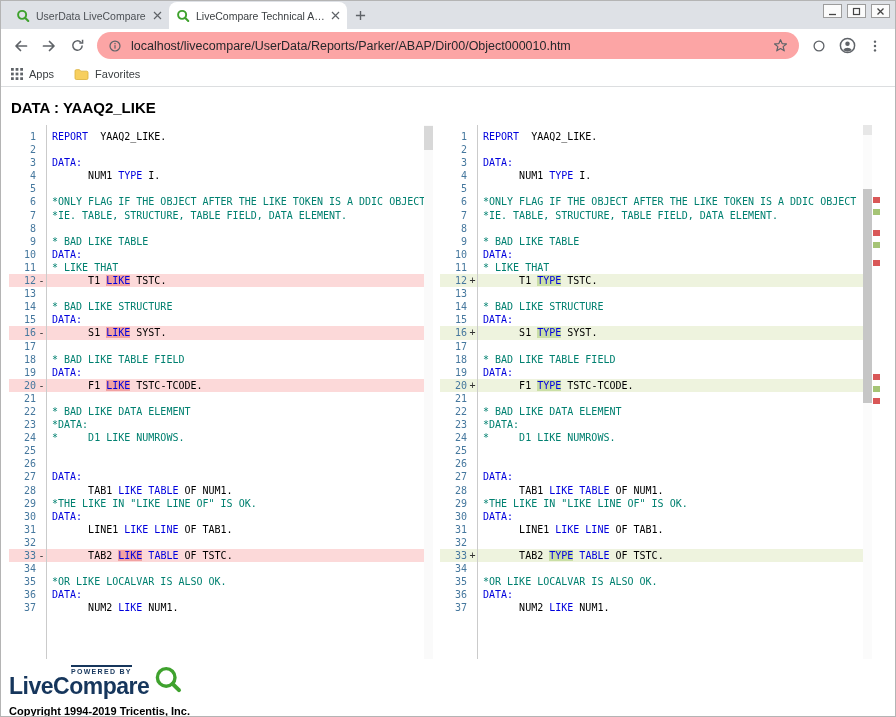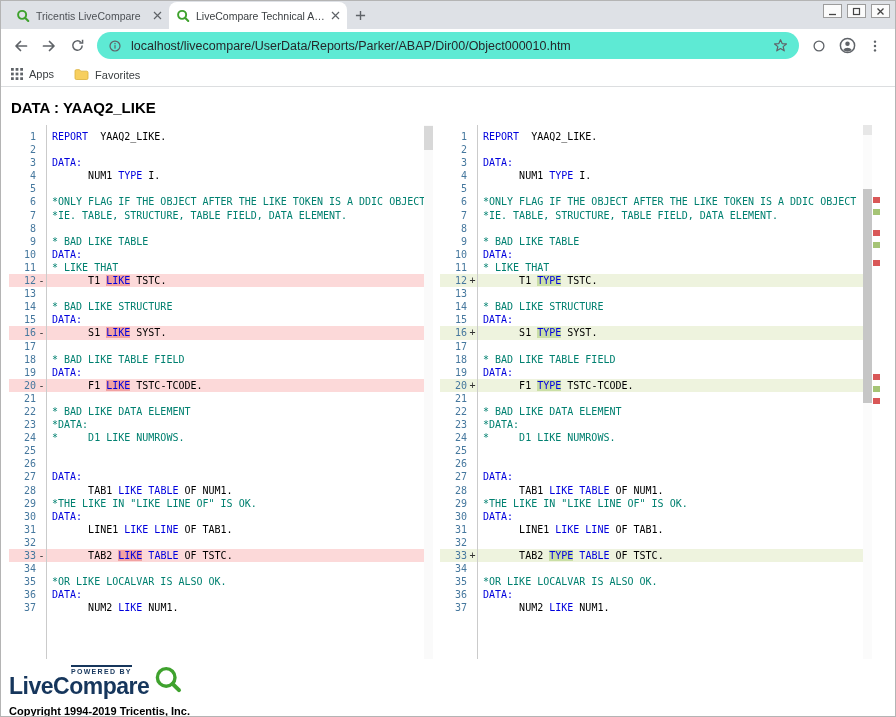--- a/index.html
+++ b/index.html
@@ -18,27 +18,27 @@
   .tab-close { flex:none; display:flex; }
   .newtab { width:26px; height:26px; display:flex; align-items:center; justify-content:center;
             align-self:center; }
   .win-controls { position:absolute; top:3px; right:5px; display:flex; gap:5px; }
   .wc { width:19px; height:14px; border:1px solid #9c9c9c; background:#fbfbfb;
         display:flex; align-items:center; justify-content:center; }
 
   .toolbar { height:33px; background:#fff; display:flex; align-items:center; padding:0 6px; }
   .nav-btn { width:28px; height:28px; display:flex; align-items:center; justify-content:center;
              flex:none; border-radius:50%; }
-  .addressbar { flex:1; height:27px; background:#5eead4; border-radius:14px; margin:0 6px;
+  .addressbar { flex:1; height:27px; background:#fca5a5; border-radius:14px; margin:0 6px;
                 display:flex; align-items:center; padding:0 11px; gap:9px; min-width:0; }
   .url { flex:1; font-size:12.5px; color:#26282b; white-space:nowrap; overflow:hidden; }
 
   .bookmarks { height:25px; background:#fff; border-bottom:1px solid #dcdee0;
                display:flex; align-items:center; padding:0 10px; gap:20px; }
-  .bm-item { display:flex; align-items:flex-end; gap:6px; font-size:11px; color:#3c4043; }
+  .bm-item { display:flex; align-items:center; gap:6px; font-size:11px; color:#3c4043; }
 
   
   .page-title { margin:12px 0 9px 10px; font-size:15px; font-weight:bold; color:#000; }
 
   .diff { display:flex; gap:7px; margin-left:8px; }
   .pane { position:relative; height:534px; background:#fff; }
   .pane-left  { width:424px; }
   .pane-right { width:441px; }
   .gutterline { position:absolute; top:0; bottom:0; left:37px; width:1px; background:#cbcbcb; z-index:2; }
   .rows { position:relative; padding-top:5px; }
@@ -79,21 +79,21 @@
 <body>
 
 <div>
 
   <div class="tabstrip">
     <div class="tab inactive">
       <svg width="14" height="14" viewBox="0 0 16 16">
           <circle cx="7" cy="6.7" r="4.6" fill="none" stroke="#3fa22e" stroke-width="2.2"></circle>
           <path d="M10.3 10 L14 13.7" stroke="#3fa22e" stroke-width="2.4" stroke-linecap="round"></path>
         </svg>
-      <span class="tab-title">Tricentis LiveCompare</span>
+      <span class="tab-title">UserData LiveCompare</span>
       <span class="tab-close">
           <svg width="9" height="9" viewBox="0 0 9 9">
             <path d="M1 1 L8 8 M8 1 L1 8" stroke="#5f6368" stroke-width="1.2"></path>
           </svg>
         </span>
     </div>
     <div class="tab active">
       <svg width="14" height="14" viewBox="0 0 16 16">
           <circle cx="7" cy="6.7" r="4.6" fill="none" stroke="#3fa22e" stroke-width="2.2"></circle>
           <path d="M10.3 10 L14 13.7" stroke="#3fa22e" stroke-width="2.4" stroke-linecap="round"></path>

